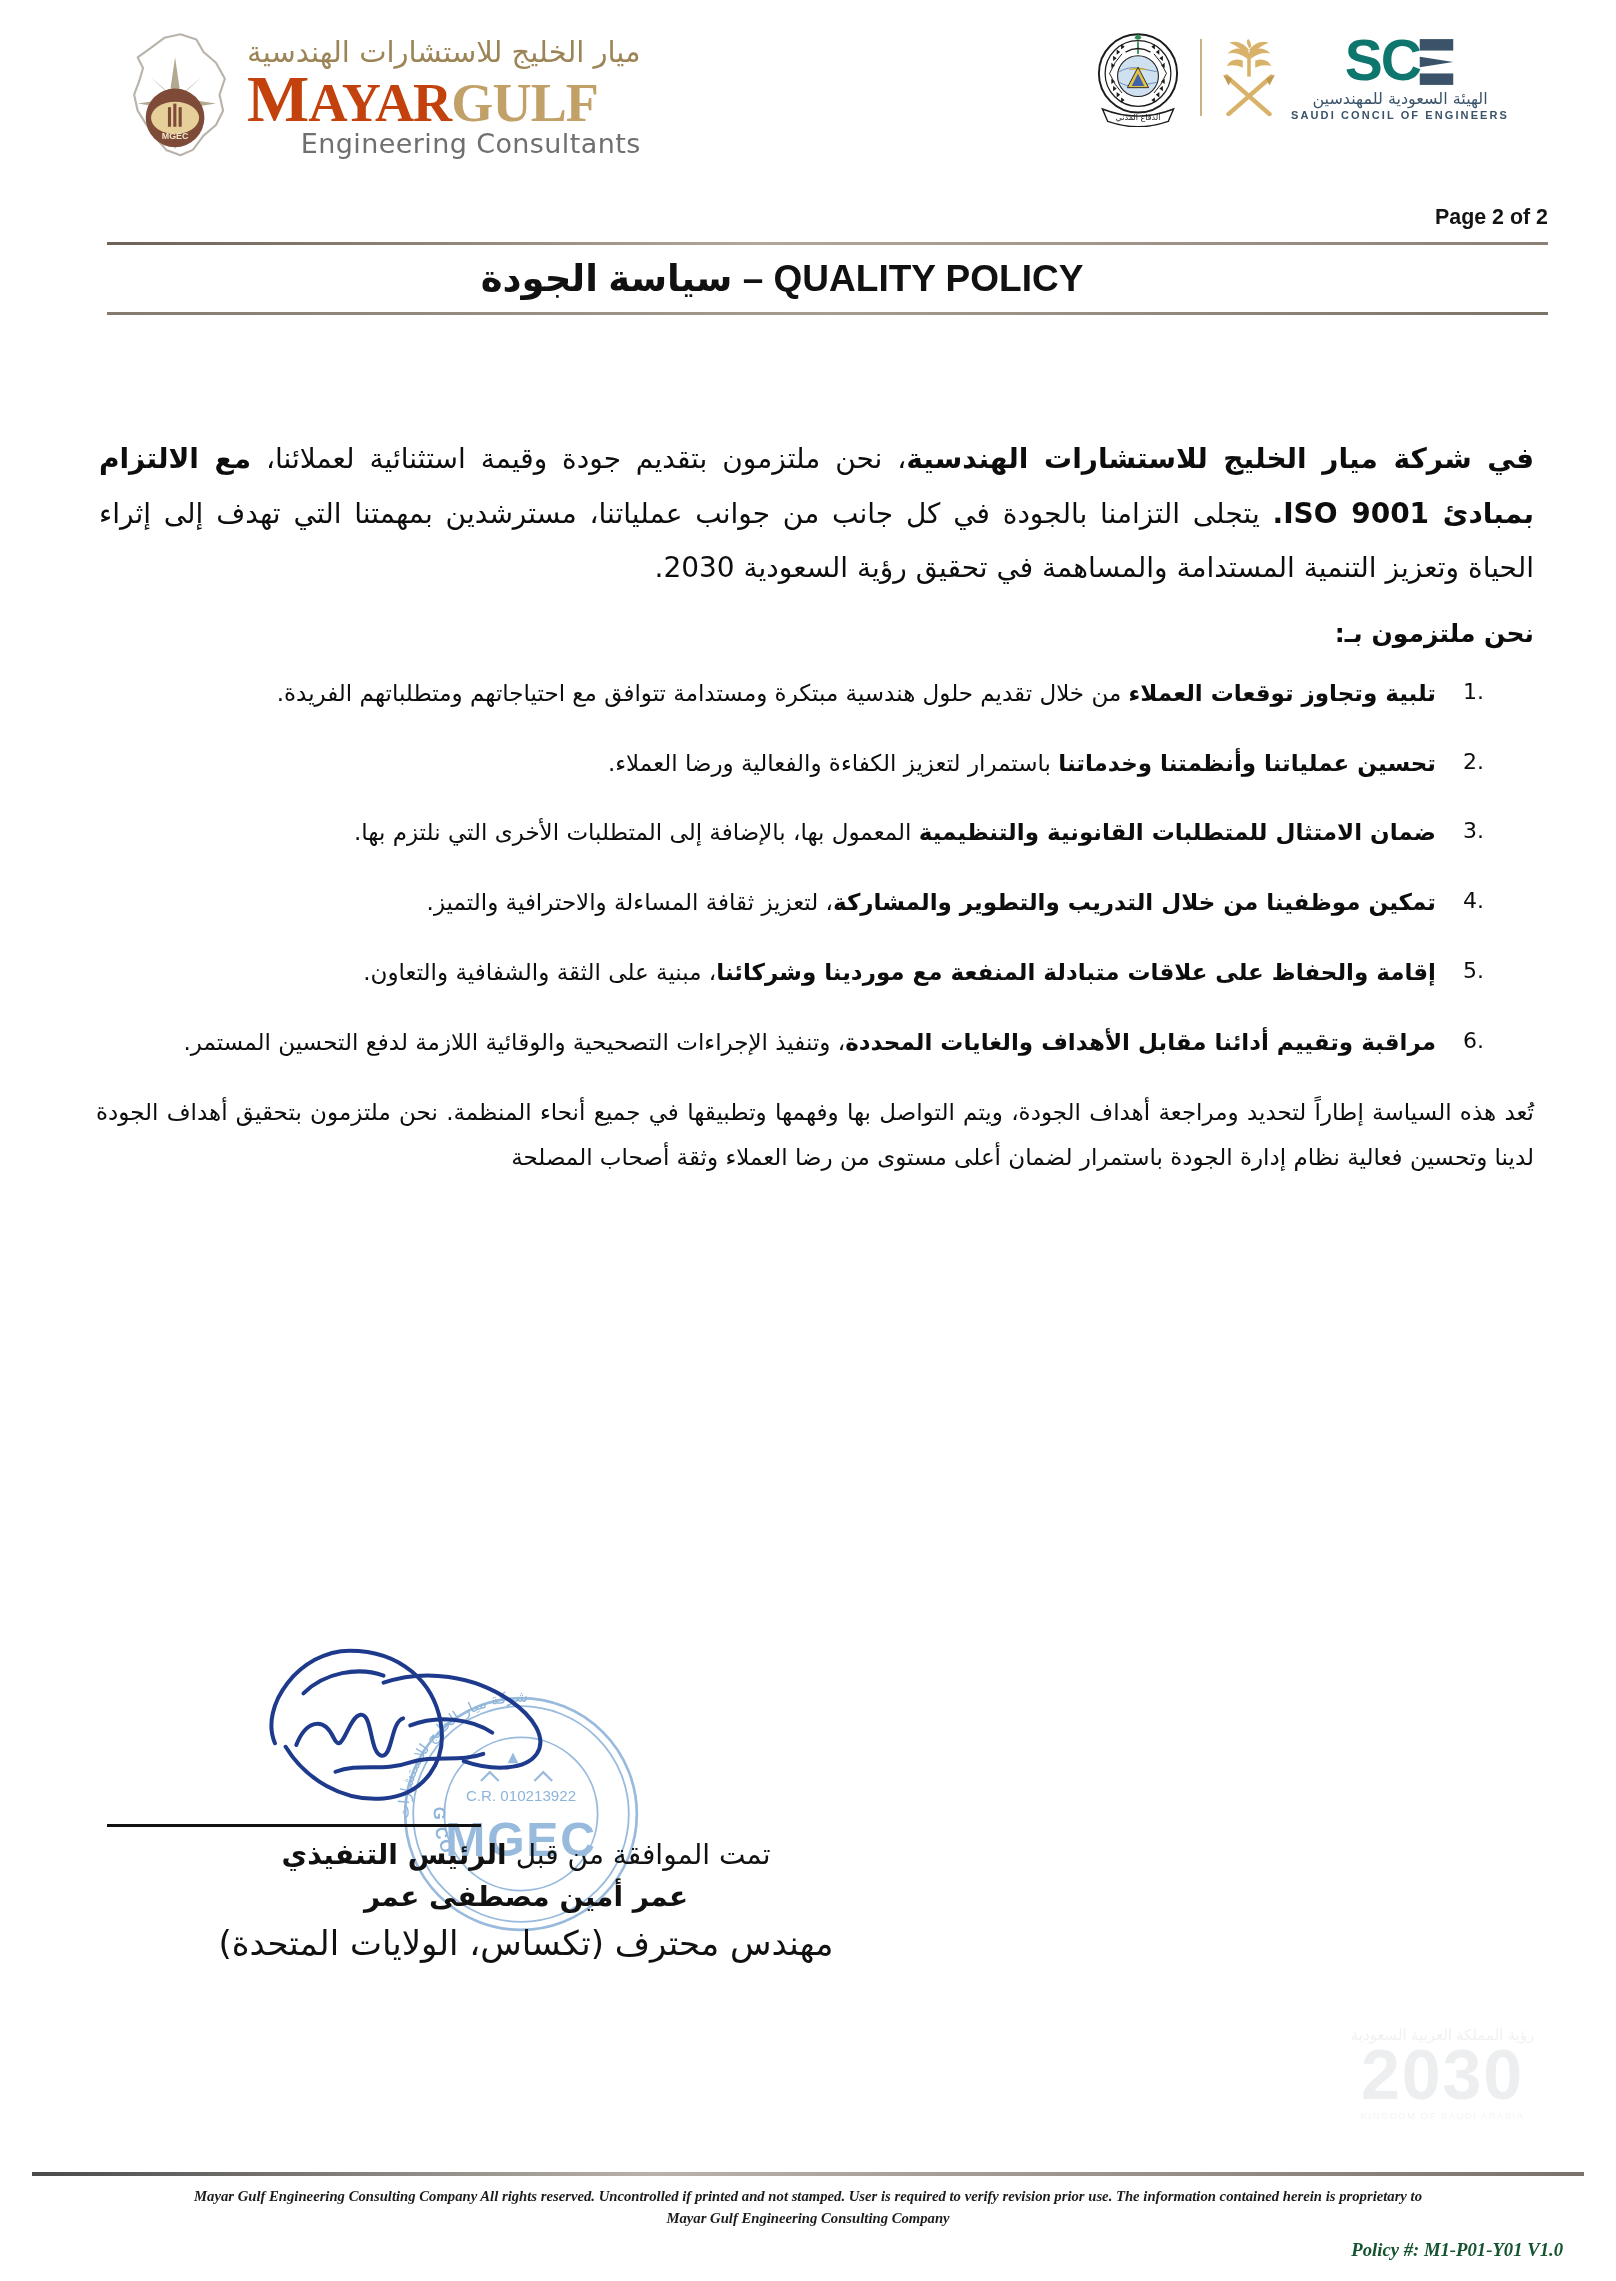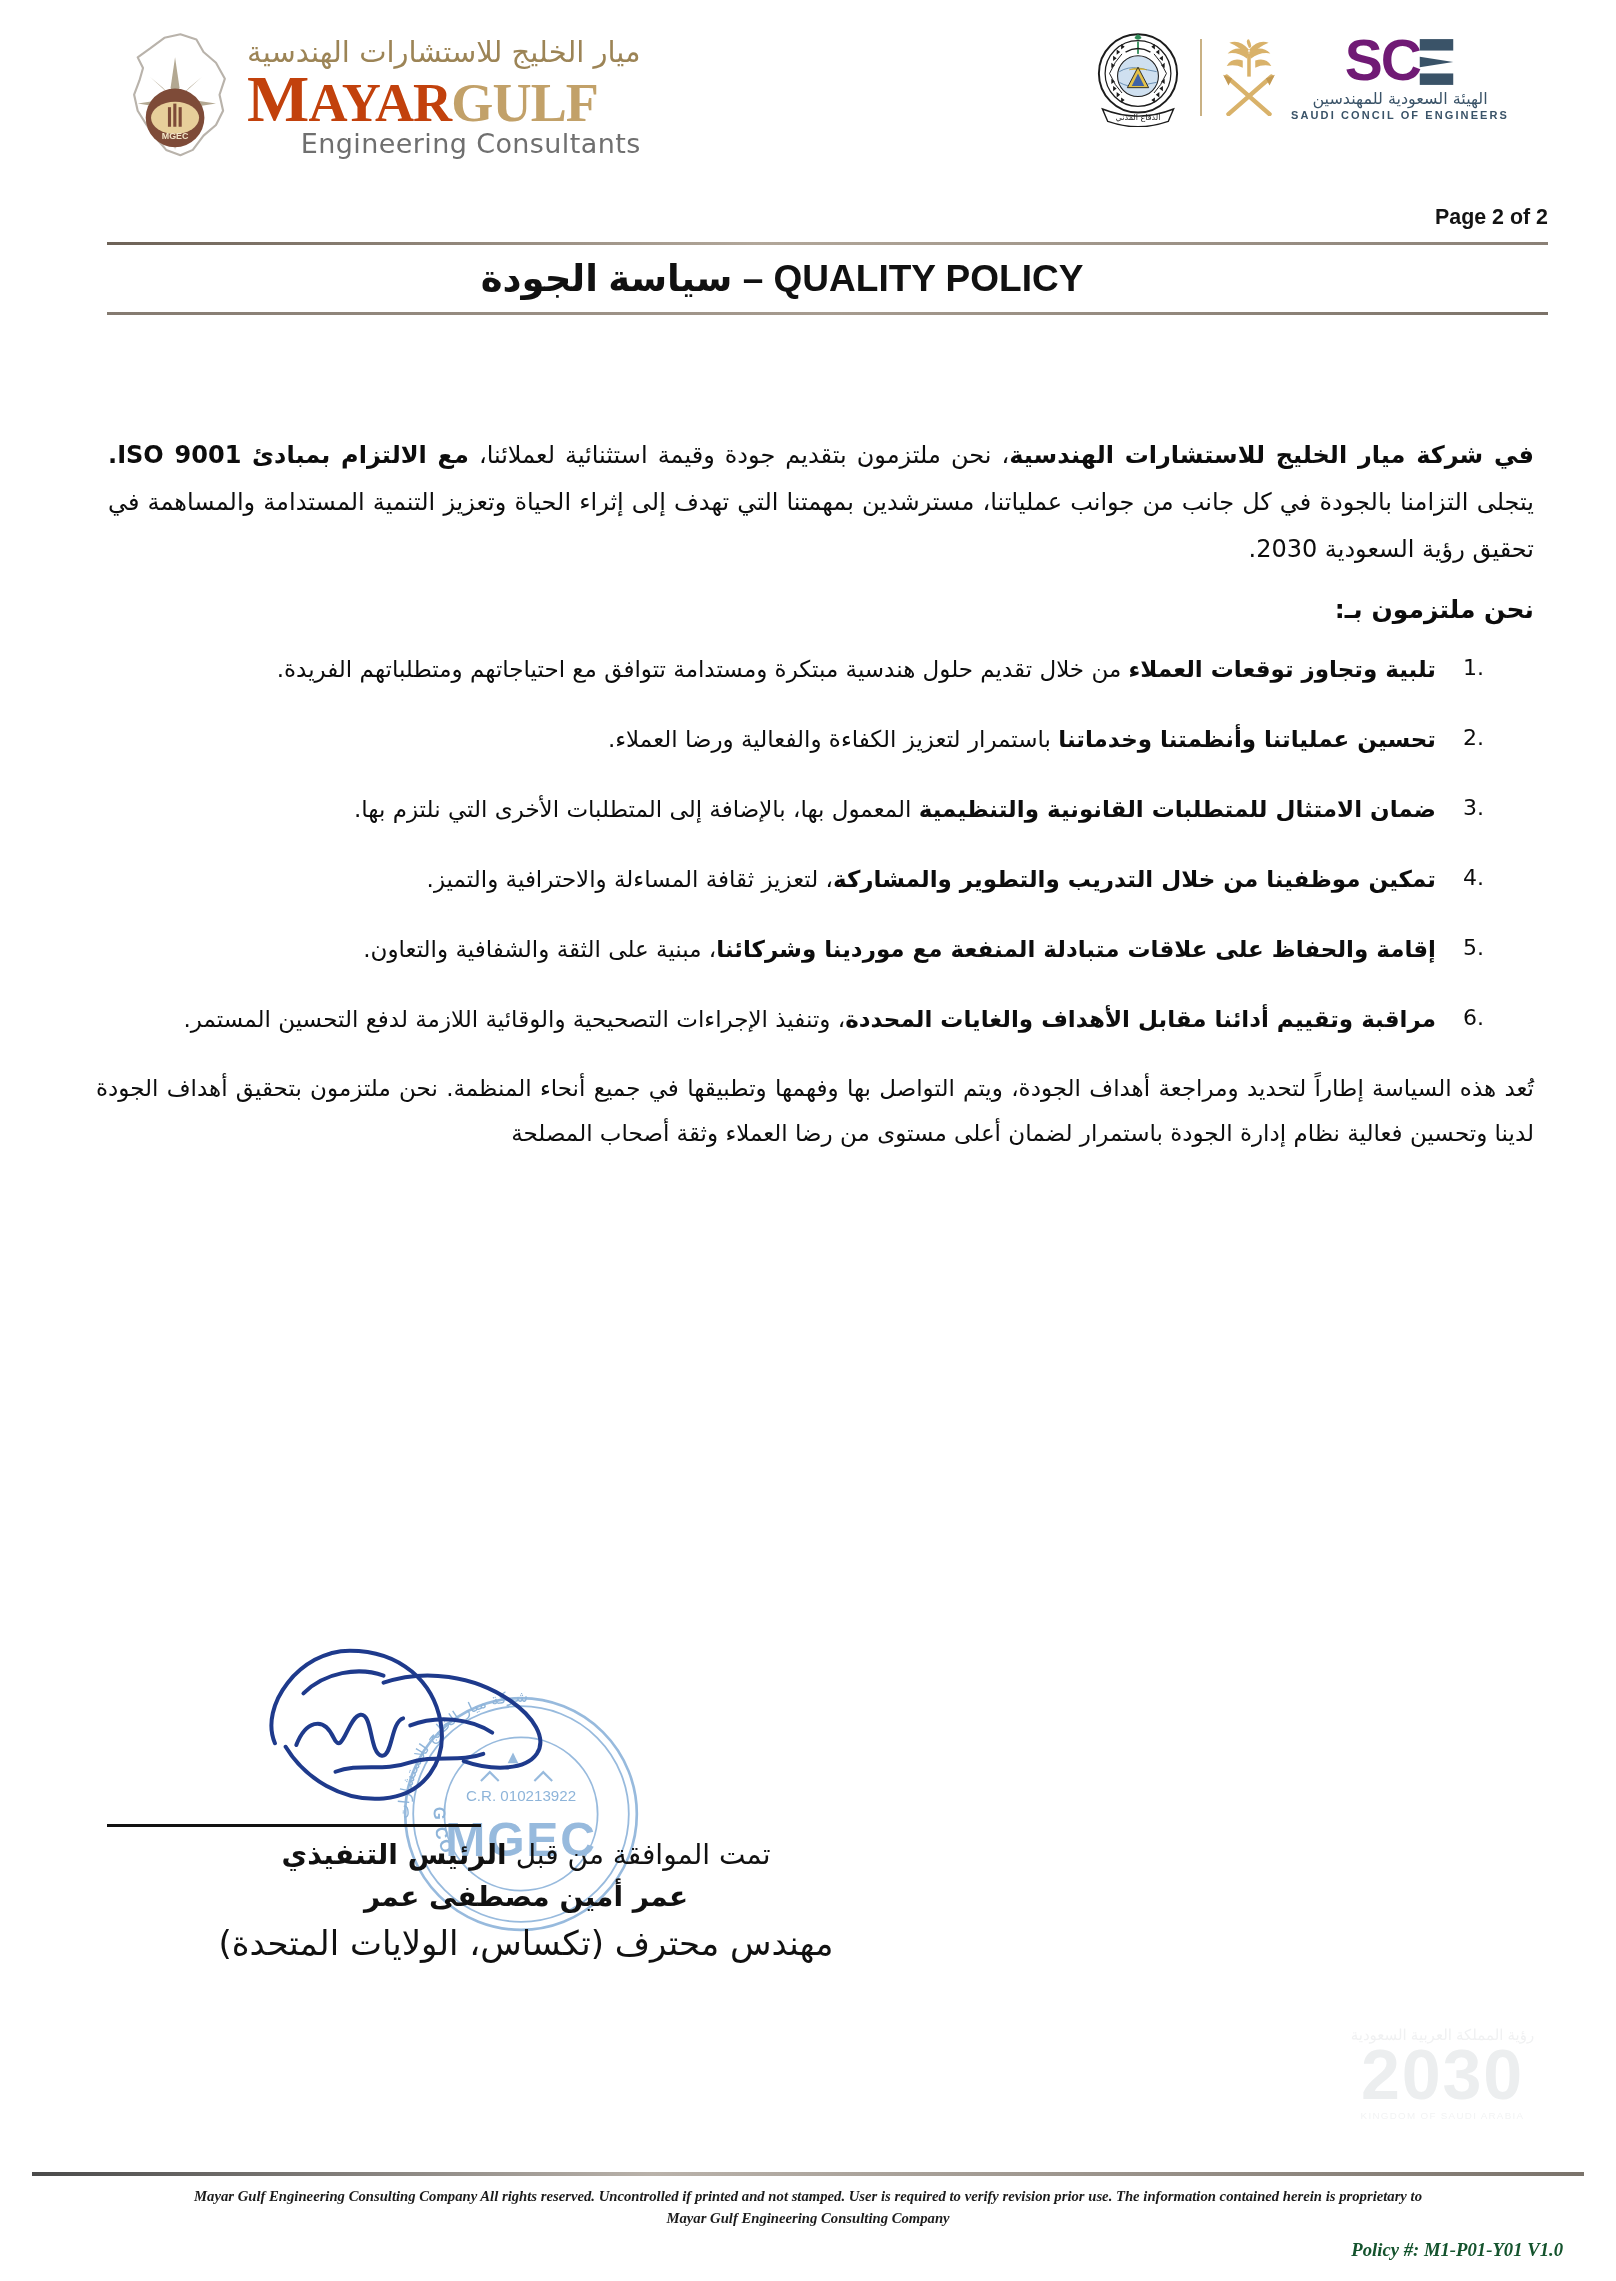--- a/index.html
+++ b/index.html
@@ -91,21 +91,21 @@
     height: 77px;
     background: #c9b184;
   }
   .sce-logo { display: flex; align-items: center; gap: 9px; }
   .palm-swords { width: 66px; height: 77px; flex: none; }
   .sce-right { display: flex; flex-direction: column; align-items: center; }
   .sce-letters {
     font-family: "Liberation Sans", sans-serif;
     font-weight: bold;
     font-size: 57px;
-    color: #701a75;
+    color: #0f766e;
     letter-spacing: -1.8px;
     line-height: 0.9;
     display: flex;
     align-items: center;
   }
   .sce-ar {
     font-family: "DejaVu Sans", sans-serif;
     font-size: 16px;
     color: #3a5368;
     direction: rtl;
@@ -167,23 +167,23 @@
     position: absolute;
     left: 96px;
     right: 82px;
     top: 432px;
     direction: rtl;
     text-align: justify;
     font-family: "DejaVu Sans", sans-serif;
     color: #0d0d0d;
   }
   .para {
-    font-size: 24px;
+    font-size: 28px;
     line-height: 1.95;
-    margin: 0 0 23px 12px;
+    margin: 0 0 23px 3px;
     text-align: justify;
   }
   .para b { font-weight: bold; }
   .commit-head {
     font-size: 25px;
     font-weight: bold;
     text-align: right;
     margin: 18px 0 23px 0;
     padding-left: 53px;
   }

